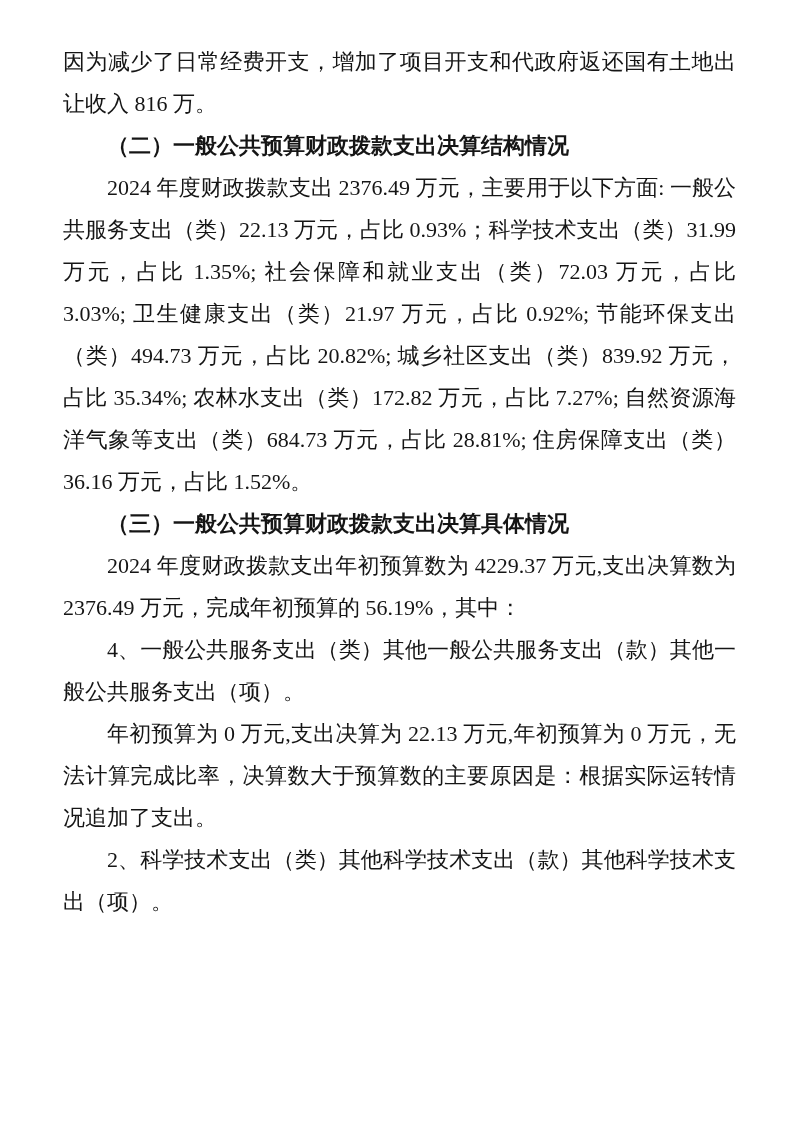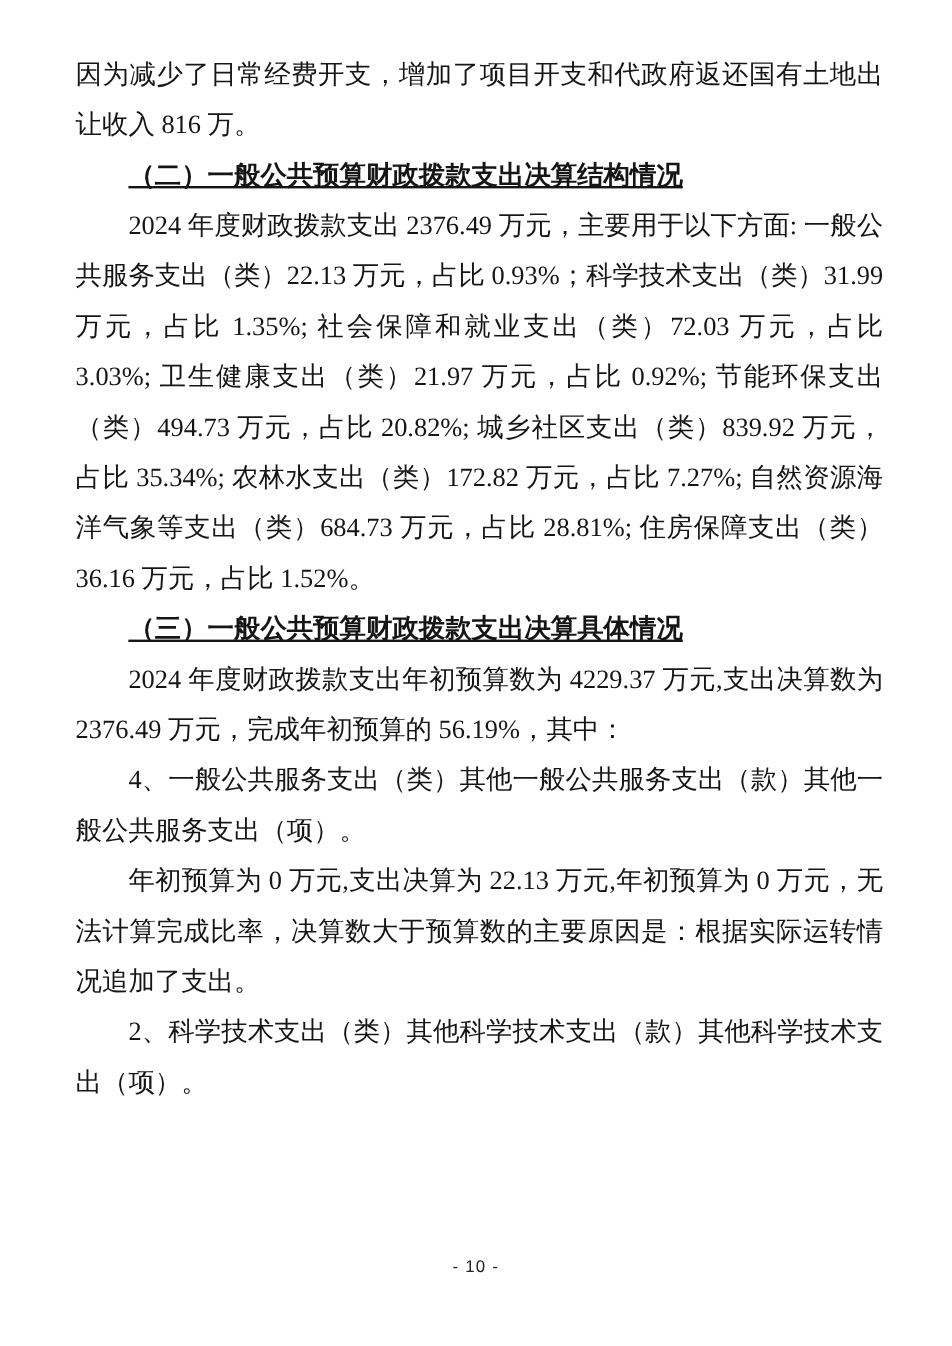--- a/index.html
+++ b/index.html
@@ -32,21 +32,20 @@
     font-size: 22px;
     line-height: 42px;
     font-weight: normal;
   }
   .doc-body p.continued {
     text-indent: 0;
   }
   .doc-body h3.heading {
     font-family: "Liberation Sans", "DejaVu Sans", sans-serif;
     font-weight: bold;
-    text-decoration: underline;
   }
   .page-footer {
     position: absolute;
     left: 0;
     right: 0;
     bottom: 58px;
     text-align: center;
     font-family: "Liberation Sans", "DejaVu Sans", sans-serif;
     font-size: 14px;
     line-height: 18px;
@@ -62,14 +61,13 @@
     <p class="continued">因为减少了日常经费开支，增加了项目开支和代政府返还国有土地出让收入 816 万。</p>
     <h3 class="heading">（二）一般公共预算财政拨款支出决算结构情况</h3>
     <p>2024 年度财政拨款支出 2376.49 万元，主要用于以下方面: 一般公共服务支出（类）22.13 万元，占比 0.93%；科学技术支出（类）31.99 万元，占比 1.35%; 社会保障和就业支出（类）72.03 万元，占比 3.03%; 卫生健康支出（类）21.97 万元，占比 0.92%; 节能环保支出（类）494.73 万元，占比 20.82%; 城乡社区支出（类）839.92 万元，占比 35.34%; 农林水支出（类）172.82 万元，占比 7.27%; 自然资源海洋气象等支出（类）684.73 万元，占比 28.81%; 住房保障支出（类）36.16 万元，占比 1.52%。</p>
     <h3 class="heading">（三）一般公共预算财政拨款支出决算具体情况</h3>
     <p>2024 年度财政拨款支出年初预算数为 4229.37 万元,支出决算数为 2376.49 万元，完成年初预算的 56.19%，其中：</p>
     <p>4、一般公共服务支出（类）其他一般公共服务支出（款）其他一般公共服务支出（项）。</p>
     <p>年初预算为 0 万元,支出决算为 22.13 万元,年初预算为 0 万元，无法计算完成比率，决算数大于预算数的主要原因是：根据实际运转情况追加了支出。</p>
     <p>2、科学技术支出（类）其他科学技术支出（款）其他科学技术支出（项）。</p>
   </div>
 
-  <div class="page-footer">- 10 -</div>
 </div>
 
 </body></html>

